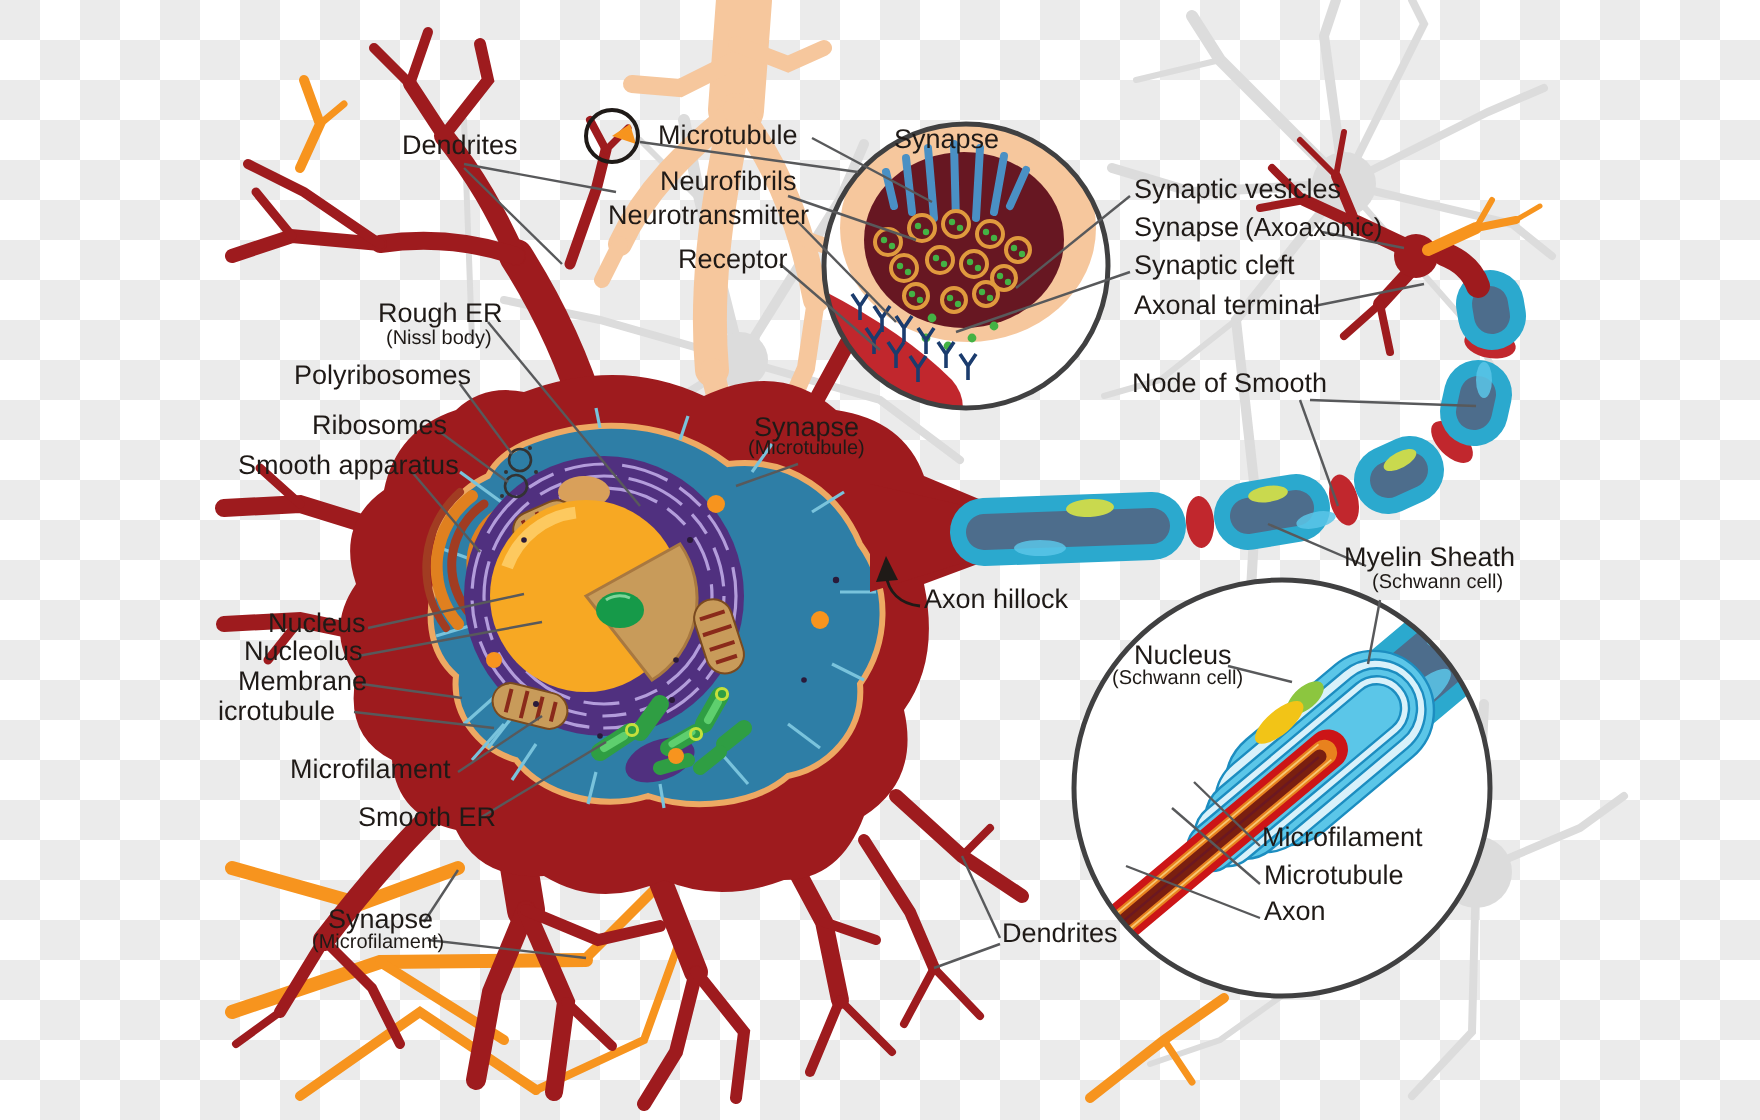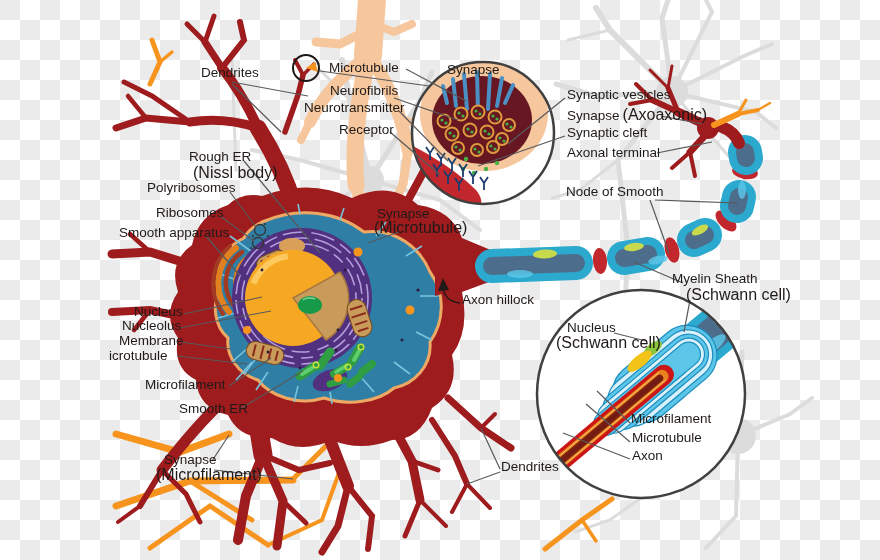--- a/index.html
+++ b/index.html
@@ -11,22 +11,22 @@
       linear-gradient(45deg,#ebebeb 25%,transparent 25%,transparent 75%,#ebebeb 75%);
     background-size:40px 40px;
     background-position:20px 0,0 20px;
     font-family:Liberation Sans, sans-serif;
   }
   .art{position:absolute;left:0;top:0;}
   .lbl{
     position:absolute;font-size:13.5px;line-height:1.05;color:#1f1a17;
     white-space:nowrap;letter-spacing:0;
   }
-  .sub{font-size:16px;}
-  .inline-sub{font-size:16px;text-align:center;}
+  .sub{font-size:10px;}
+  .inline-sub{font-size:13px;text-align:center;}
   .row{display:flex;align-items:baseline;gap:3px;}
 </style>
 </head>
 <body>
 
 <div class="stage">
 
 <svg class="art" width="880" height="560" viewBox="0 0 880 560">
   <defs>
     <clipPath id="clipSyn">

